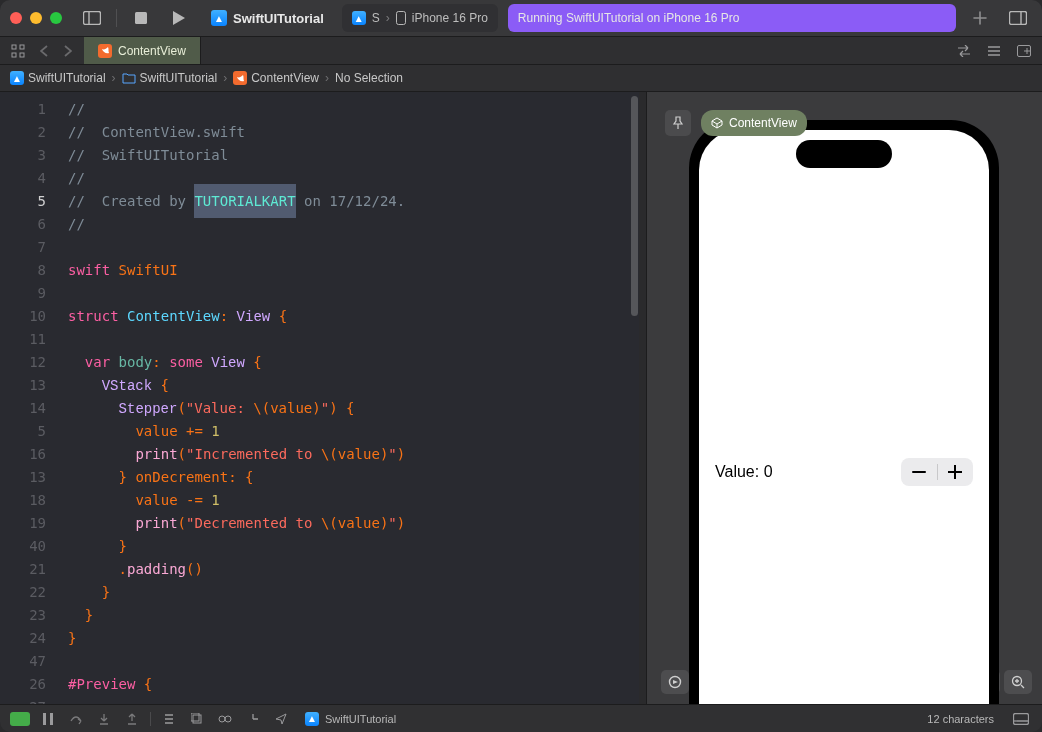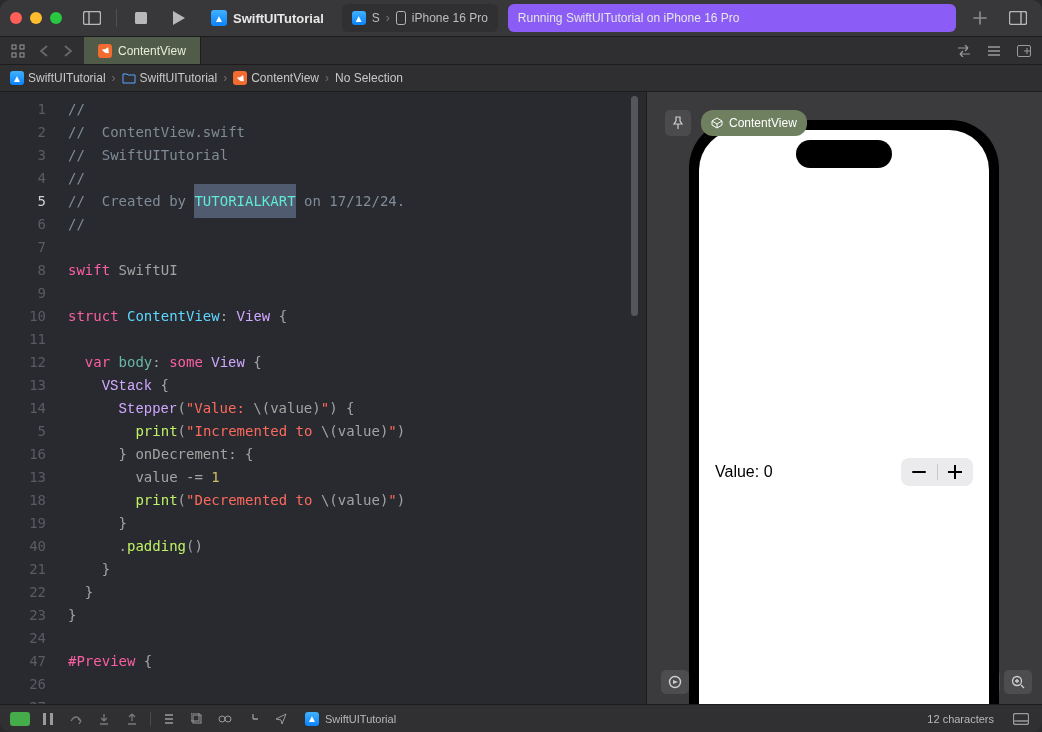--- a/index.html
+++ b/index.html
@@ -110,22 +110,22 @@
 .code { padding:6px 0 0 8px; }
 .code .line{height:23px; white-space:pre;}
 .c-comment{color:#7F8C97;}
 .c-keyword{color:#FC5FA3;}
 .c-type{color:#5DD8FF;}
 .c-type2{color:#D0A8FF;font-family:Liberation Mono, monospace;}
 .c-attr{color:#FC5FA3;}
 .c-ident{color:#67B7A4;}
 .c-str{color:#FC6A5D;}
 .c-num{color:#D0BF68;}
-.c-func{color:#bef264;}
-.c-default{color:#a3a3a3;}
+.c-func{color:#f9a8d4;}
+.c-default{color:#f97316;}
 .hl{background:#515B70;color:#5eead4;padding:9px 0;}
 .splitter{width:7px;background:#2A2A2C;}
 .preview {
   width:396px;
   background:#3B3B3D;
   position:relative;
   border-left:1px solid #1C1C1D;
   overflow:hidden;
 }
 .preview-top{
@@ -370,20 +370,21 @@
       <div class="line"><span class="c-comment">//  Created by </span><span class="c-comment hl">TUTORIALKART</span><span class="c-comment"> on 17/12/24.</span></div>
       <div class="line"><span class="c-comment">//</span></div>
       <div class="line"></div>
       <div class="line"><span class="c-keyword">swift</span><span class="c-default"> SwiftUI</span></div>
       <div class="line"></div>
       <div class="line"><span class="c-keyword">struct</span><span class="c-type"> ContentView</span><span class="c-default">: </span><span class="c-type2">View</span><span class="c-default"> {</span></div>
       <div class="line"></div>
       <div class="line"><span>  </span><span class="c-keyword">var</span><span class="c-ident"> body</span><span class="c-default">: </span><span class="c-keyword">some</span><span class="c-type2"> View</span><span class="c-default"> {</span></div>
       <div class="line"><span>    </span><span class="c-type2">VStack</span><span class="c-default"> {</span></div>
       <div class="line"><span>      </span><span class="c-type2">Stepper</span><span class="c-default">(</span><span class="c-str">"Value: </span><span class="c-default">\(</span><span class="c-default">value</span><span class="c-default">)</span><span class="c-str">"</span><span class="c-default">) {</span></div>
+      <div class="line"><span>        </span><span class="c-default">value</span><span class="c-default"> += </span><span class="c-num">1</span></div>
       <div class="line"><span>        </span><span class="c-func">print</span><span class="c-default">(</span><span class="c-str">"Incremented to </span><span class="c-default">\(</span><span class="c-default">value</span><span class="c-default">)</span><span class="c-str">"</span><span class="c-default">)</span></div>
       <div class="line"><span class="c-default">      } </span><span class="c-default">onDecrement</span><span class="c-default">: {</span></div>
       <div class="line"><span>        </span><span class="c-default">value</span><span class="c-default"> -= </span><span class="c-num">1</span></div>
       <div class="line"><span>        </span><span class="c-func">print</span><span class="c-default">(</span><span class="c-str">"Decremented to </span><span class="c-default">\(</span><span class="c-default">value</span><span class="c-default">)</span><span class="c-str">"</span><span class="c-default">)</span></div>
       <div class="line"><span class="c-default">      }</span></div>
       <div class="line"><span class="c-default">      .</span><span class="c-func">padding</span><span class="c-default">()</span></div>
       <div class="line"><span class="c-default">    }</span></div>
       <div class="line"><span class="c-default">  }</span></div>
       <div class="line"><span class="c-default">}</span></div>
       <div class="line"></div>

